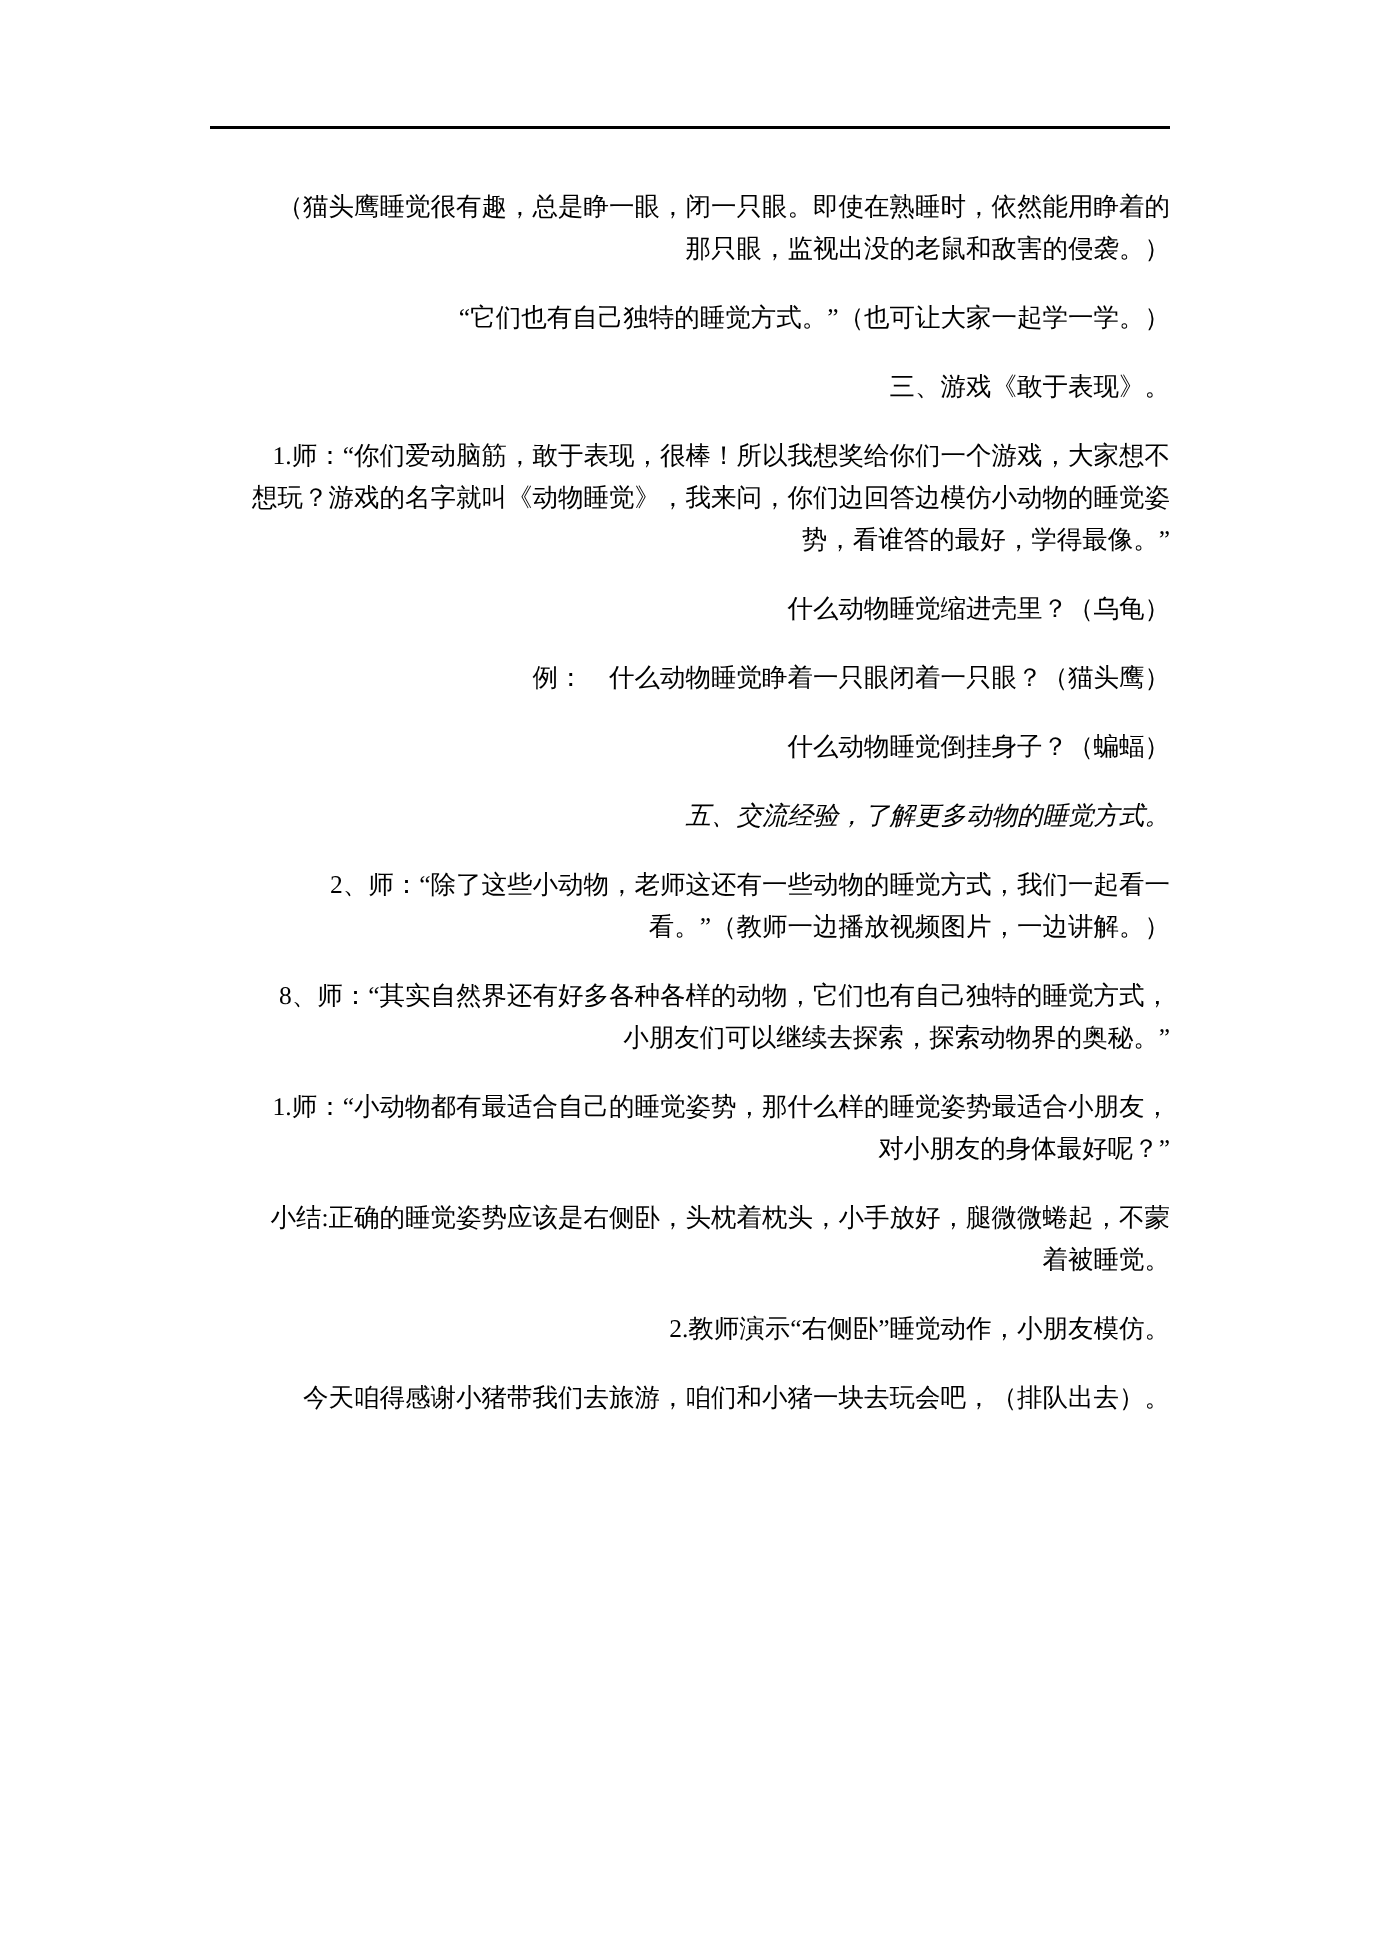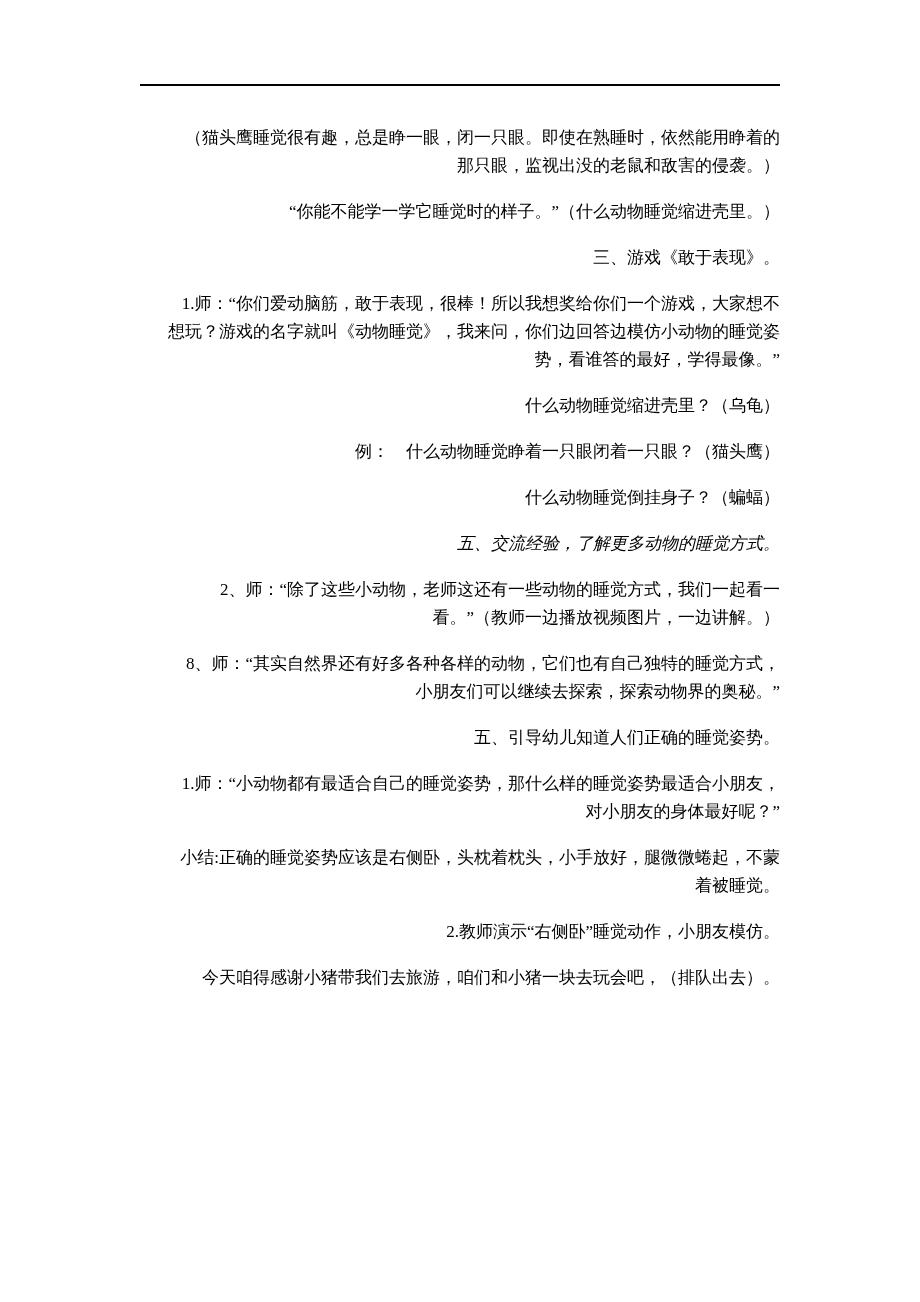--- a/index.html
+++ b/index.html
@@ -42,28 +42,27 @@
     font-style: italic;
   }
 </style>
 </head>
 <body>
 
 <div class="page">
   <hr class="top-rule">
   <div class="content">
     <p>（猫头鹰睡觉很有趣，总是睁一眼，闭一只眼。即使在熟睡时，依然能用睁着的那只眼，监视出没的老鼠和敌害的侵袭。）</p>
-    <p>“你能不能学一学它睡觉时的样子。”（什么动物睡觉缩进壳里。）</p>
+    <p>“它们也有自己独特的睡觉方式。”（也可让大家一起学一学。）</p>
     <p>三、游戏《敢于表现》。</p>
     <p>1.师：“你们爱动脑筋，敢于表现，很棒！所以我想奖给你们一个游戏，大家想不想玩？游戏的名字就叫《动物睡觉》，我来问，你们边回答边模仿小动物的睡觉姿势，看谁答的最好，学得最像。”</p>
     <p>什么动物睡觉缩进壳里？（乌龟）</p>
     <p>例：　什么动物睡觉睁着一只眼闭着一只眼？（猫头鹰）</p>
     <p>什么动物睡觉倒挂身子？（蝙蝠）</p>
     <p class="no-indent">五、交流经验，了解更多动物的睡觉方式。</p>
     <p>2、师：“除了这些小动物，老师这还有一些动物的睡觉方式，我们一起看一看。”（教师一边播放视频图片，一边讲解。）</p>
     <p>8、师：“其实自然界还有好多各种各样的动物，它们也有自己独特的睡觉方式，小朋友们可以继续去探索，探索动物界的奥秘。”</p>
-    <p>五、引导幼儿知道人们正确的睡觉姿势。</p>
     <p>1.师：“小动物都有最适合自己的睡觉姿势，那什么样的睡觉姿势最适合小朋友，对小朋友的身体最好呢？”</p>
     <p>小结:正确的睡觉姿势应该是右侧卧，头枕着枕头，小手放好，腿微微蜷起，不蒙着被睡觉。</p>
     <p>2.教师演示“右侧卧”睡觉动作，小朋友模仿。</p>
     <p>今天咱得感谢小猪带我们去旅游，咱们和小猪一块去玩会吧，（排队出去）。</p>
   </div>
 </div>
 
 </body></html>

